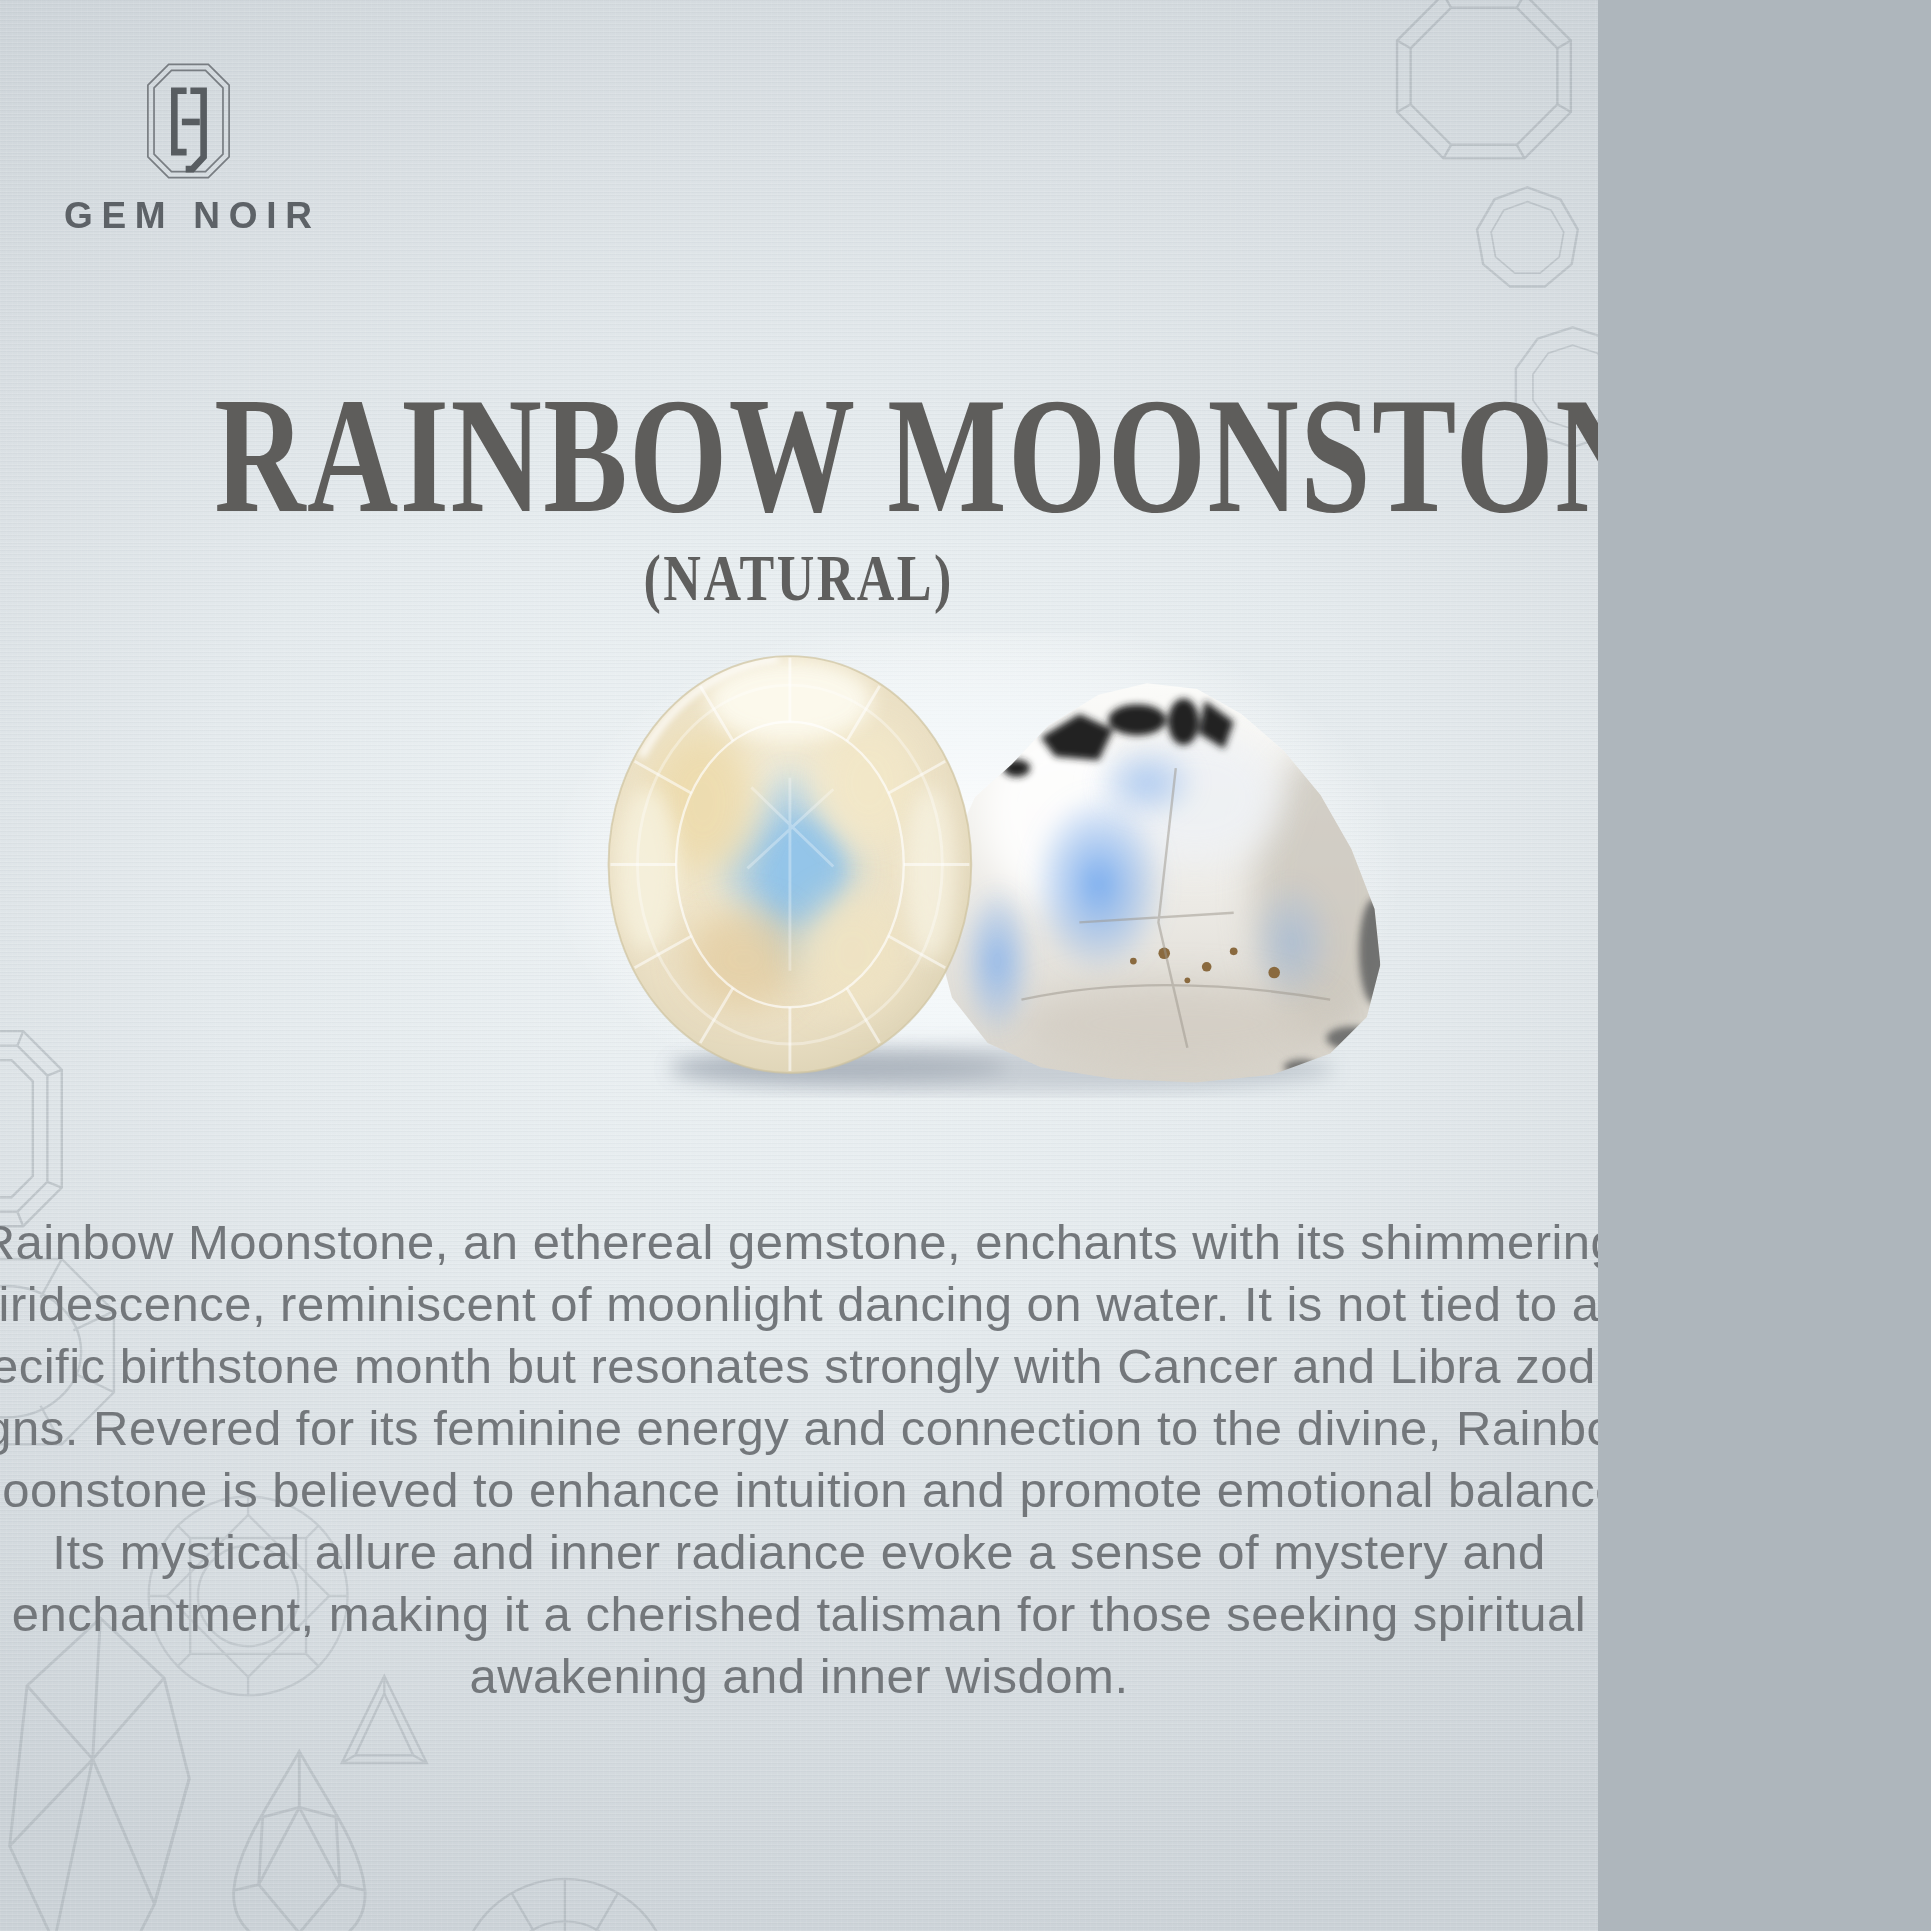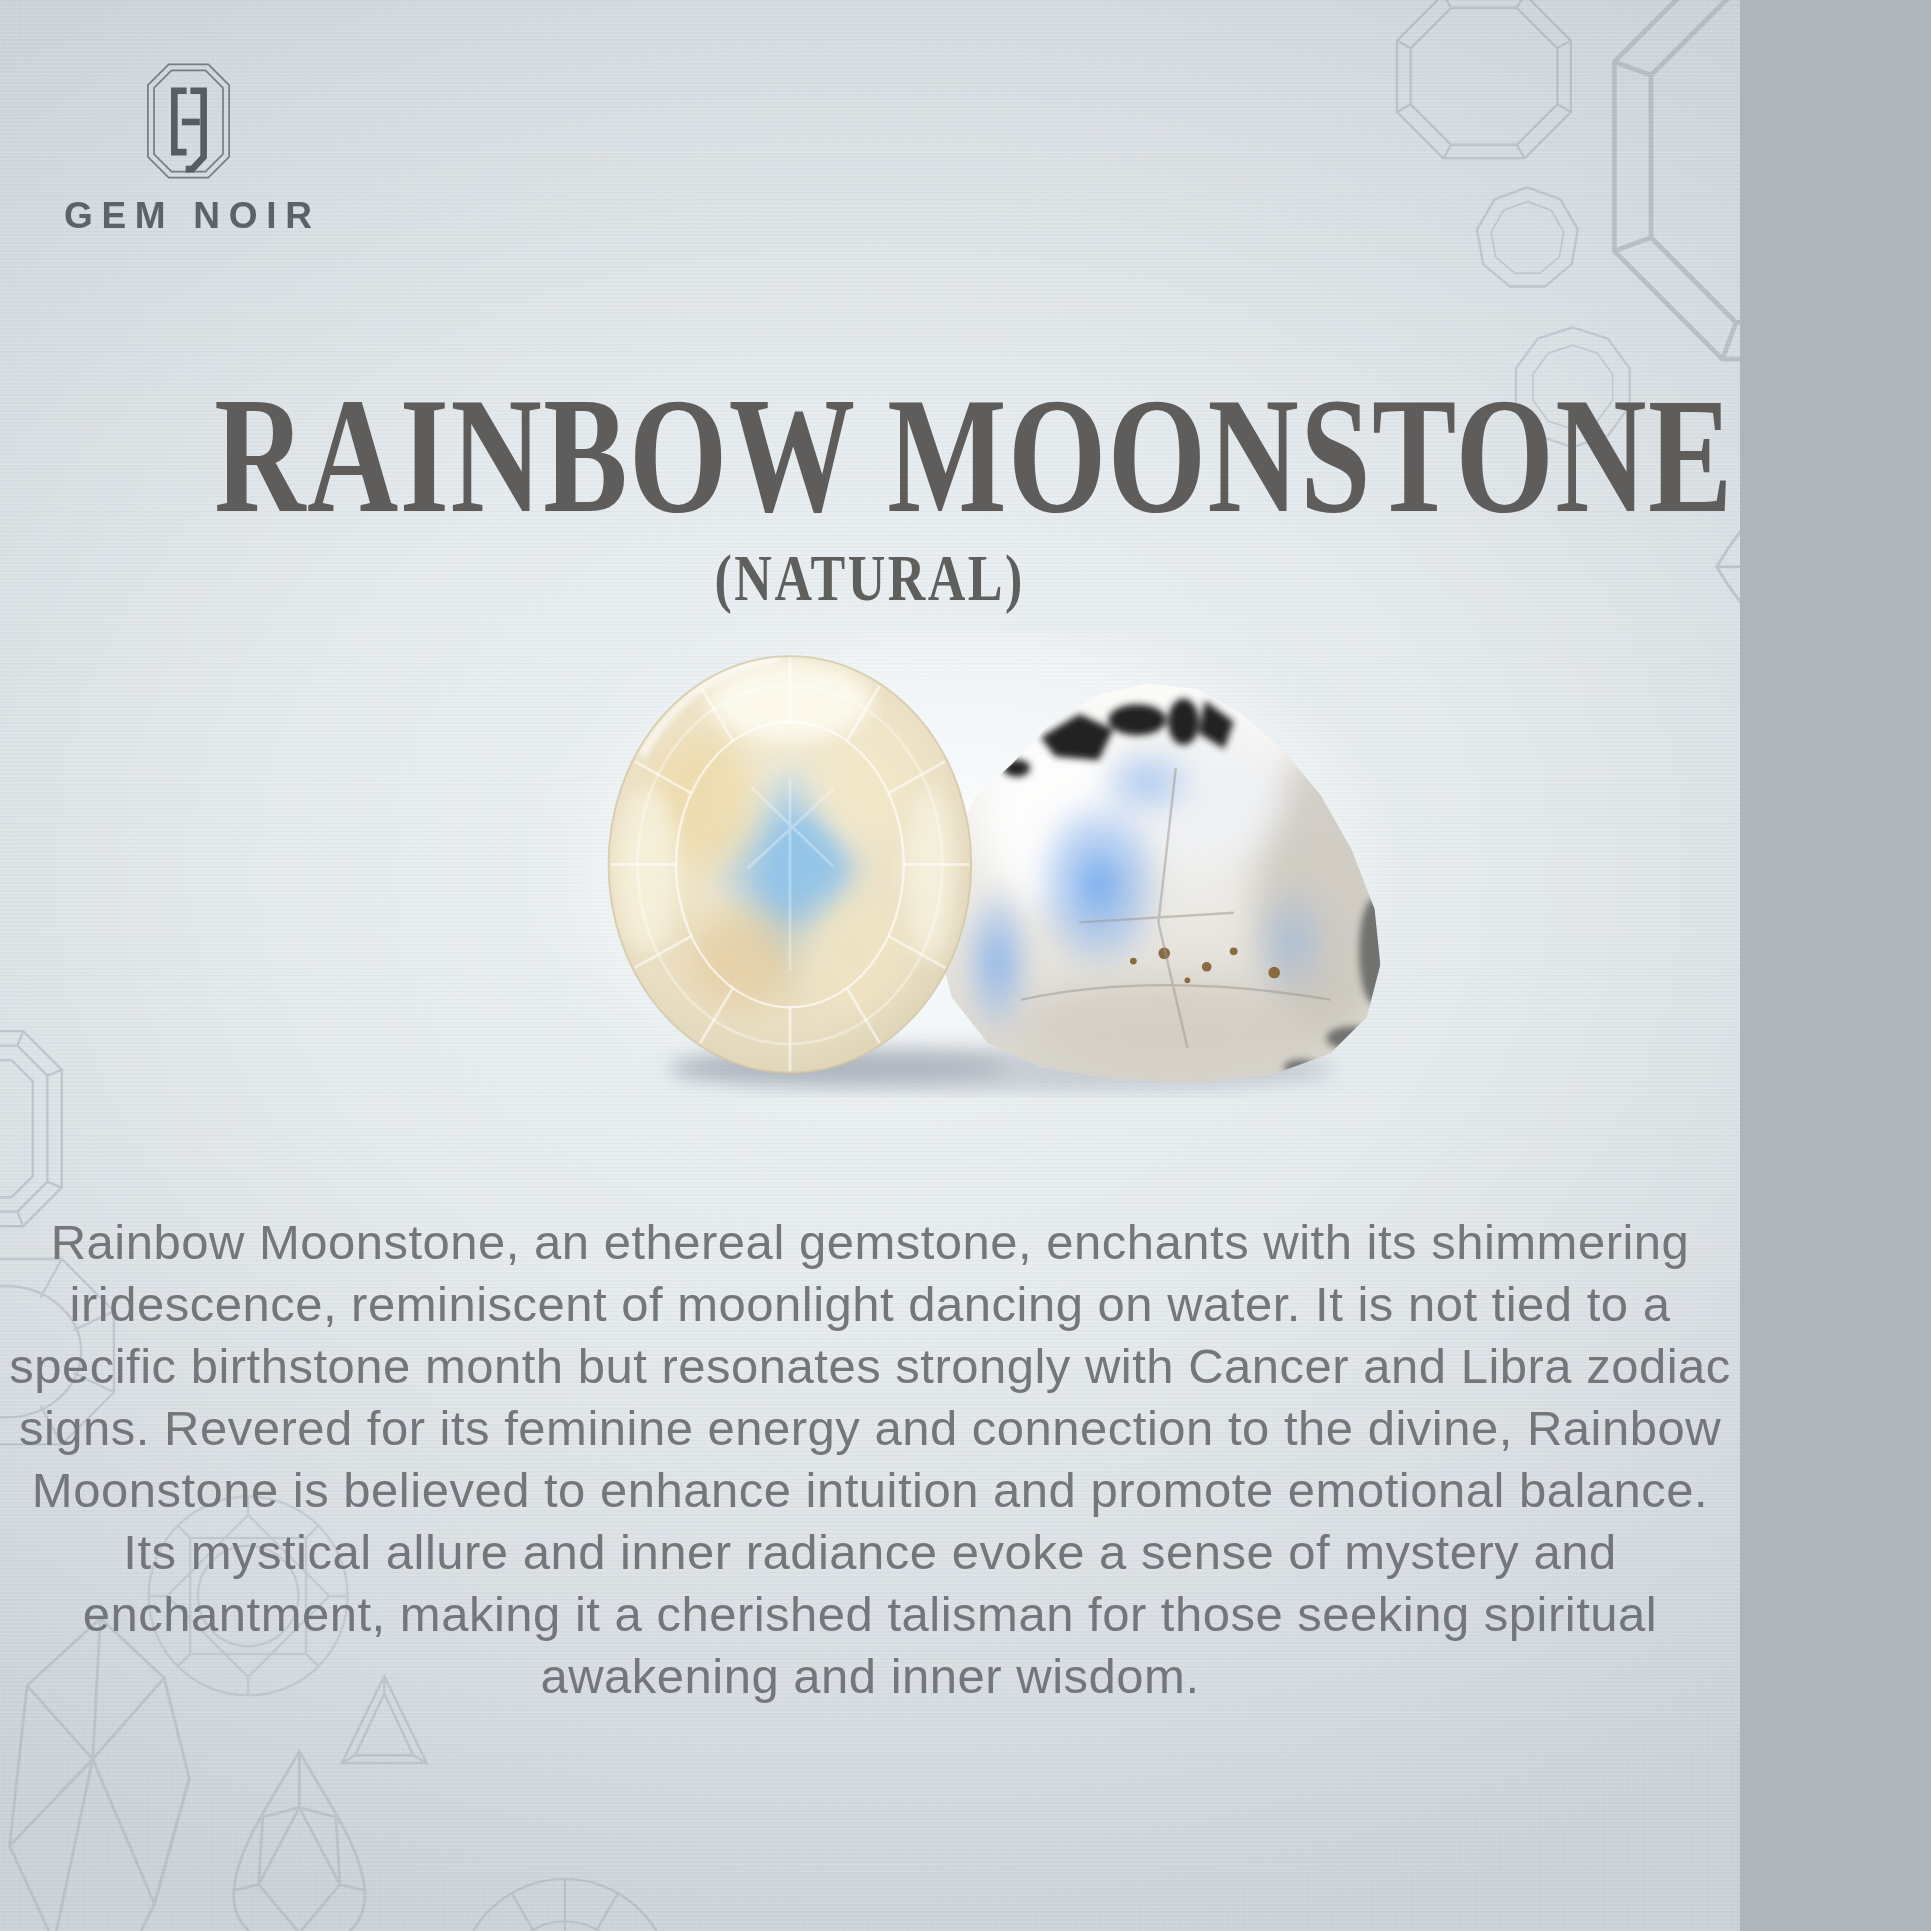--- a/index.html
+++ b/index.html
@@ -1,17 +1,17 @@
 <!DOCTYPE html>
 <html><head>
 <meta charset="utf-8">
 <style>
   html,body{margin:0;padding:0;background:#aeb6bc;}
   .canvas{
-    position:relative;width:1740px;height:1931px;overflow:hidden;
+    position:relative;width:1598px;height:1931px;overflow:hidden;
     background:
       radial-gradient(ellipse 1448px 1110px at 50% 45%, #eef3f5 0%, #e4eaed 42%, #d9dfe3 68%, #cbd2d7 100%);
     font-family:"Liberation Sans", sans-serif;
   }
   
   .texture{
     position:absolute;inset:0;pointer-events:none;
     background:
       repeating-linear-gradient(0deg, rgba(255,255,255,0.10) 0 1px, rgba(0,0,0,0.0) 1px 2.9px, rgba(120,130,138,0.05) 2.9px 3.9px),
       repeating-linear-gradient(90deg, rgba(255,255,255,0.05) 0 1px, rgba(0,0,0,0.0) 1px 5.8px);

